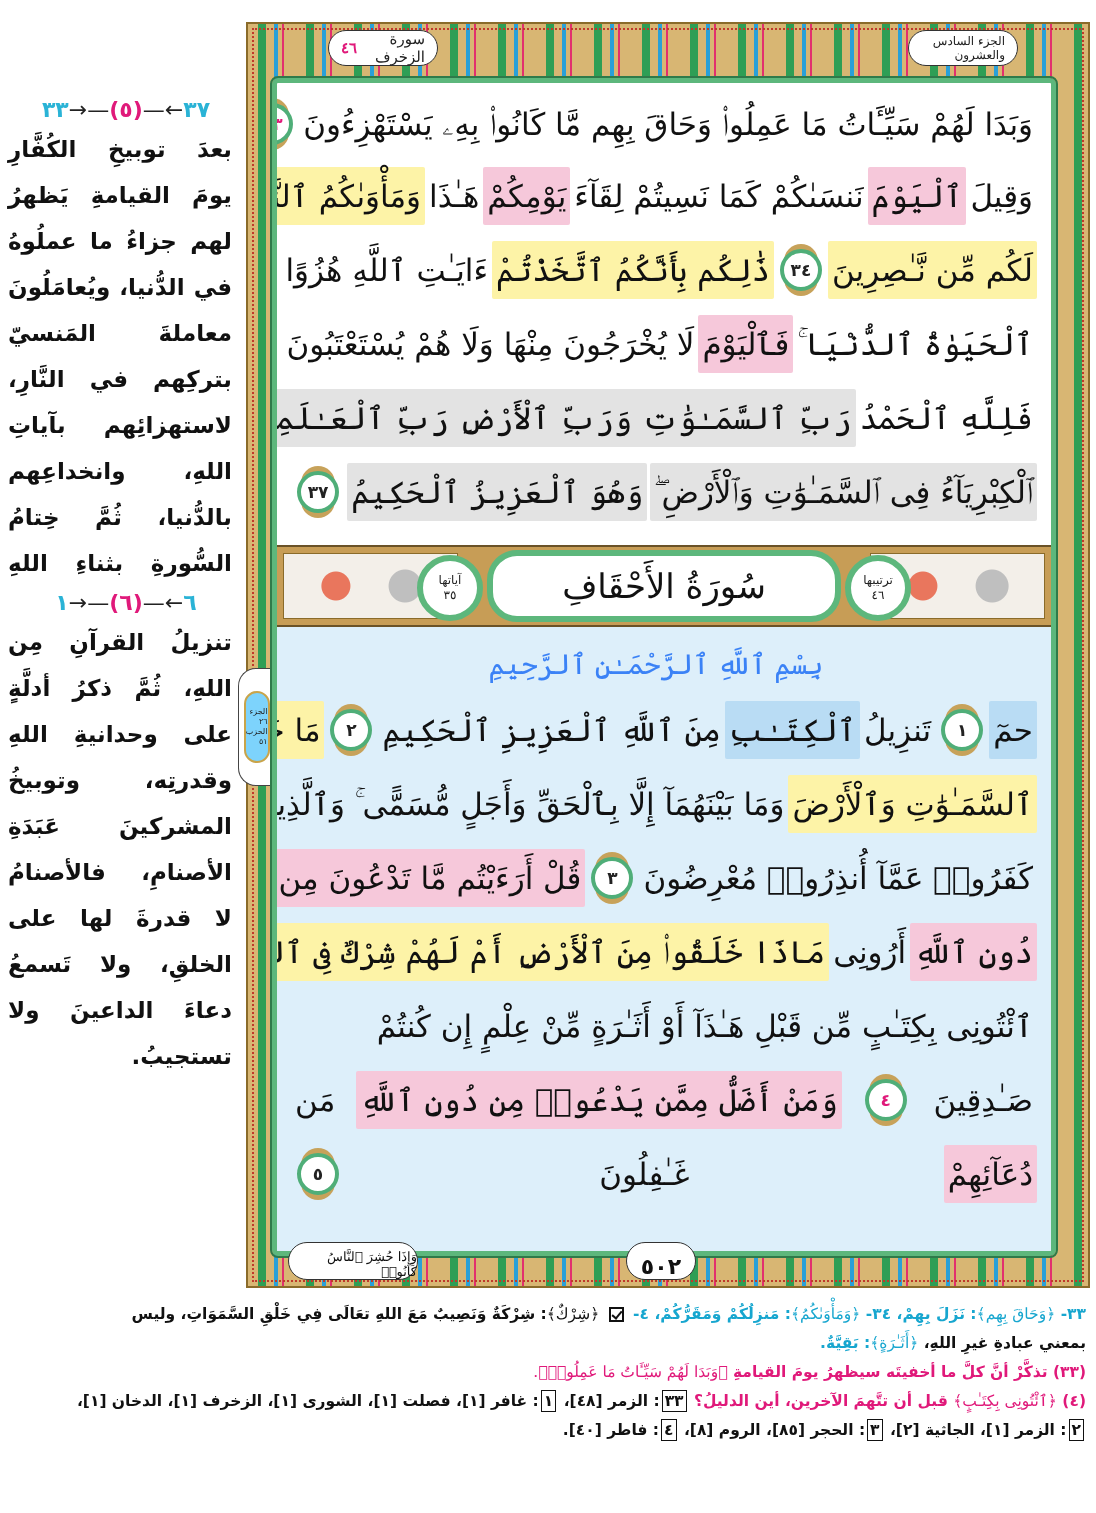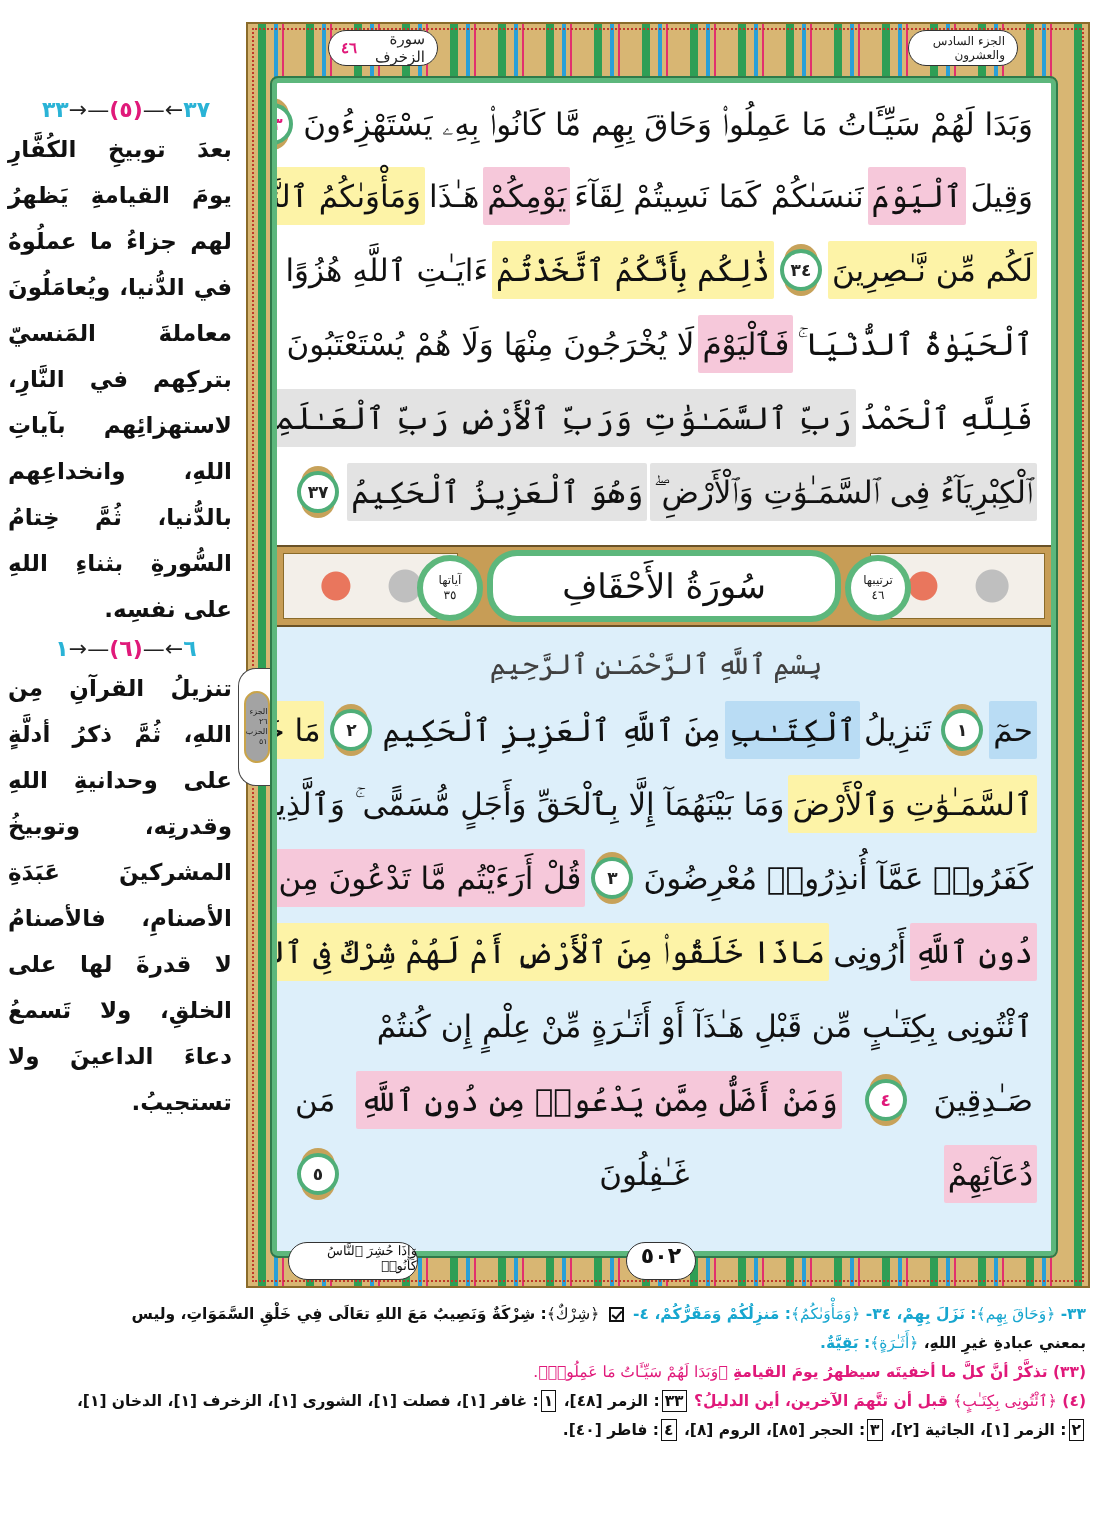--- a/index.html
+++ b/index.html
@@ -25,21 +25,21 @@
   }
 
   
   .side-tab {
     position: absolute; left: 238px; top: 668px; width: 36px; height: 118px;
     border: 1.5px solid #444; border-right: none; border-radius: 18px 0 0 18px;
     background: #fff; display: flex; align-items: center; justify-content: center;
   }
   .side-tab .medal {
     width: 26px; height: 72px; border-radius: 13px; border: 2px solid #c9a44a;
-    background: #a3a3a3; display: flex; flex-direction: column; align-items: center;
+    background: #7dd3fc; display: flex; flex-direction: column; align-items: center;
     justify-content: center; font-size: 8px; line-height: 10px; direction: rtl; color: #222;
   }
 
   
   .frame {
     position: absolute; left: 246px; top: 22px; width: 844px; height: 1266px;
     background:
       repeating-linear-gradient(90deg, #d8b673 0 10px, #2f9e55 10px 18px, #d8b673 18px 26px, #2aa0d8 26px 30px, #d8b673 30px 34px, #e2306e 34px 36px, #d8b673 36px 48px),
       #d8b673;
     border: 2px solid #8a6b2a;
@@ -53,21 +53,21 @@
     border: 1.5px solid #333; border-radius: 18px; display: flex; align-items: center;
     justify-content: center; direction: rtl; font-family: "DejaVu Serif", serif; font-size: 15px;
     padding: 0 12px; color: #222; z-index: 3;
   }
   .hc-surah { left: 80px; width: 110px; }
   .hc-juz { right: 70px; width: 110px; font-size: 12px; }
   .hc-surah .sno { color: #e0197a; font-weight: bold; margin-right: 5px; }
 
   .footer-cartouche {
     position: absolute; bottom: 6px; height: 38px; background: #fff;
-    border: 1.5px solid #333; border-radius: 19px; display: flex; align-items: flex-start;
+    border: 1.5px solid #333; border-radius: 19px; display: flex; align-items: flex-end;
     justify-content: center; direction: rtl; z-index: 3; font-family: "DejaVu Serif", serif;
   }
   .fc-catch { left: 40px; width: 130px; font-size: 13px; }
   .fc-page { left: 378px; width: 70px; font-size: 22px; font-weight: bold; font-family: "DejaVu Sans", sans-serif; }
 
   
   .panel {
     position: absolute; left: 272px; top: 78px; width: 784px; height: 1178px;
     border: 5px solid #5db77c; border-radius: 6px; outline: 2px solid #2f7a4a;
     background: #ffffff; overflow: hidden;
@@ -121,22 +121,22 @@
   .medallion.right { right: 140px; }
   .surah-banner .title-box {
     position: absolute; left: 210px; right: 210px; top: 3px; bottom: 3px;
     background: #fff; border: 6px solid #5db77c; border-radius: 30px;
     display: flex; align-items: center; justify-content: center;
     font-family: "DejaVu Serif", serif; font-size: 34px; direction: rtl; color: #111;
   }
 
   .basmala {
     position: absolute; left: 0; right: 16px; top: 552px; height: 60px;
-    text-align: center; direction: rtl; font-family: Liberation Serif, serif;
-    font-size: 28px; line-height: 60px; color: #404040;
+    text-align: center; direction: rtl; font-family: Liberation Sans, sans-serif;
+    font-size: 28px; line-height: 60px; color: #3b82f6;
   }
 
   
   .notes {
     position: absolute; left: 8px; right: 10px; top: 1300px; direction: rtl; text-align: right;
     font-family: "DejaVu Sans", sans-serif; font-weight: bold; font-size: 15.5px; line-height: 29px;
   }
   .notes .ln { white-space: nowrap; }
   .c-cyan { color: #17a6cf; }
   .c-pink { color: #e0197a; }
@@ -165,21 +165,20 @@
   <div class="cline">بعدَ توبيخِ الكُفَّارِ</div>
   <div class="cline">يومَ القيامةِ يَظهرُ</div>
   <div class="cline">لهم جزاءُ ما عملُوهُ</div>
   <div class="cline">في الدُّنيا، ويُعامَلُونَ</div>
   <div class="cline">معاملةَ المَنسيّ</div>
   <div class="cline">بتركِهم في النَّارِ،</div>
   <div class="cline">لاستهزائِهم بآياتِ</div>
   <div class="cline">اللهِ، وانخداعِهم</div>
   <div class="cline">بالدُّنيا، ثُمَّ خِتامُ</div>
   <div class="cline">السُّورةِ بثناءِ اللهِ</div>
-  <div class="cline" style="text-align-last:right">على نفسِه.</div>
 
   <div class="range" style="margin-top:4px">
     <span class="num">٦</span><span class="arrow">←—</span><span class="sec">(٦)</span><span class="arrow">—→</span><span class="num">١</span>
   </div>
   <div class="cline">تنزيلُ القرآنِ مِن</div>
   <div class="cline">اللهِ، ثُمَّ ذكرُ أدلَّةٍ</div>
   <div class="cline">على وحدانيةِ اللهِ</div>
   <div class="cline">وقدرتِه، وتوبيخُ</div>
   <div class="cline">المشركينَ عَبَدَةِ</div>
   <div class="cline">الأصنامِ، فالأصنامُ</div>

